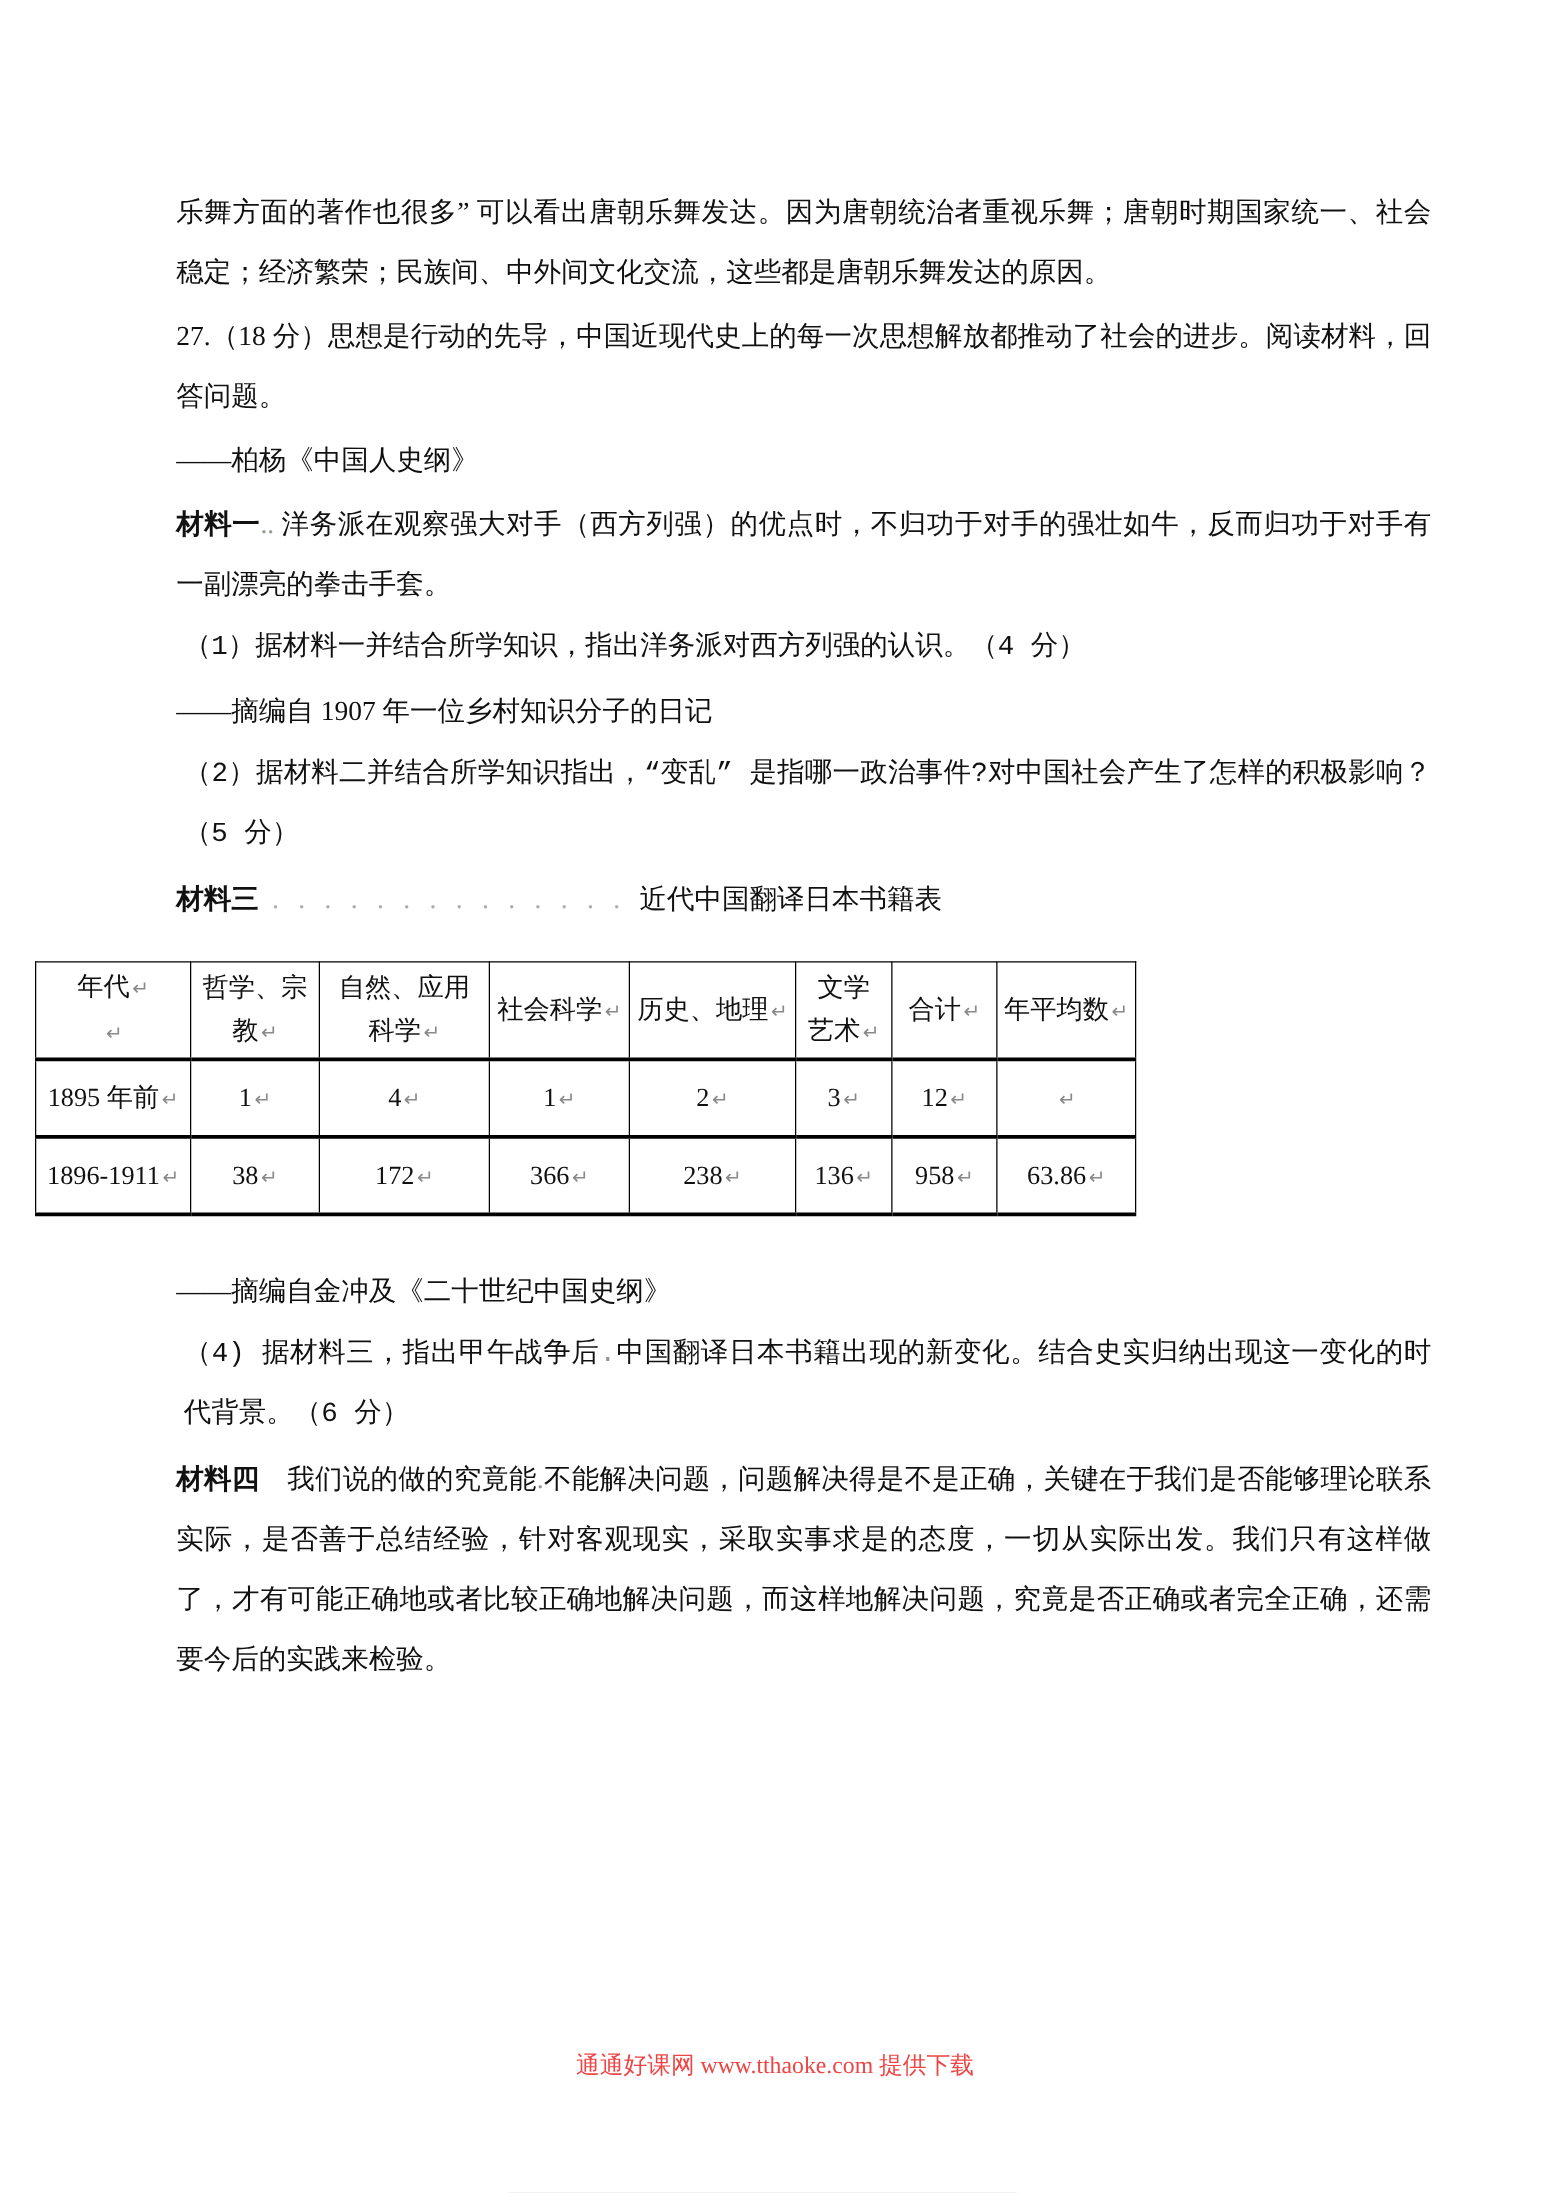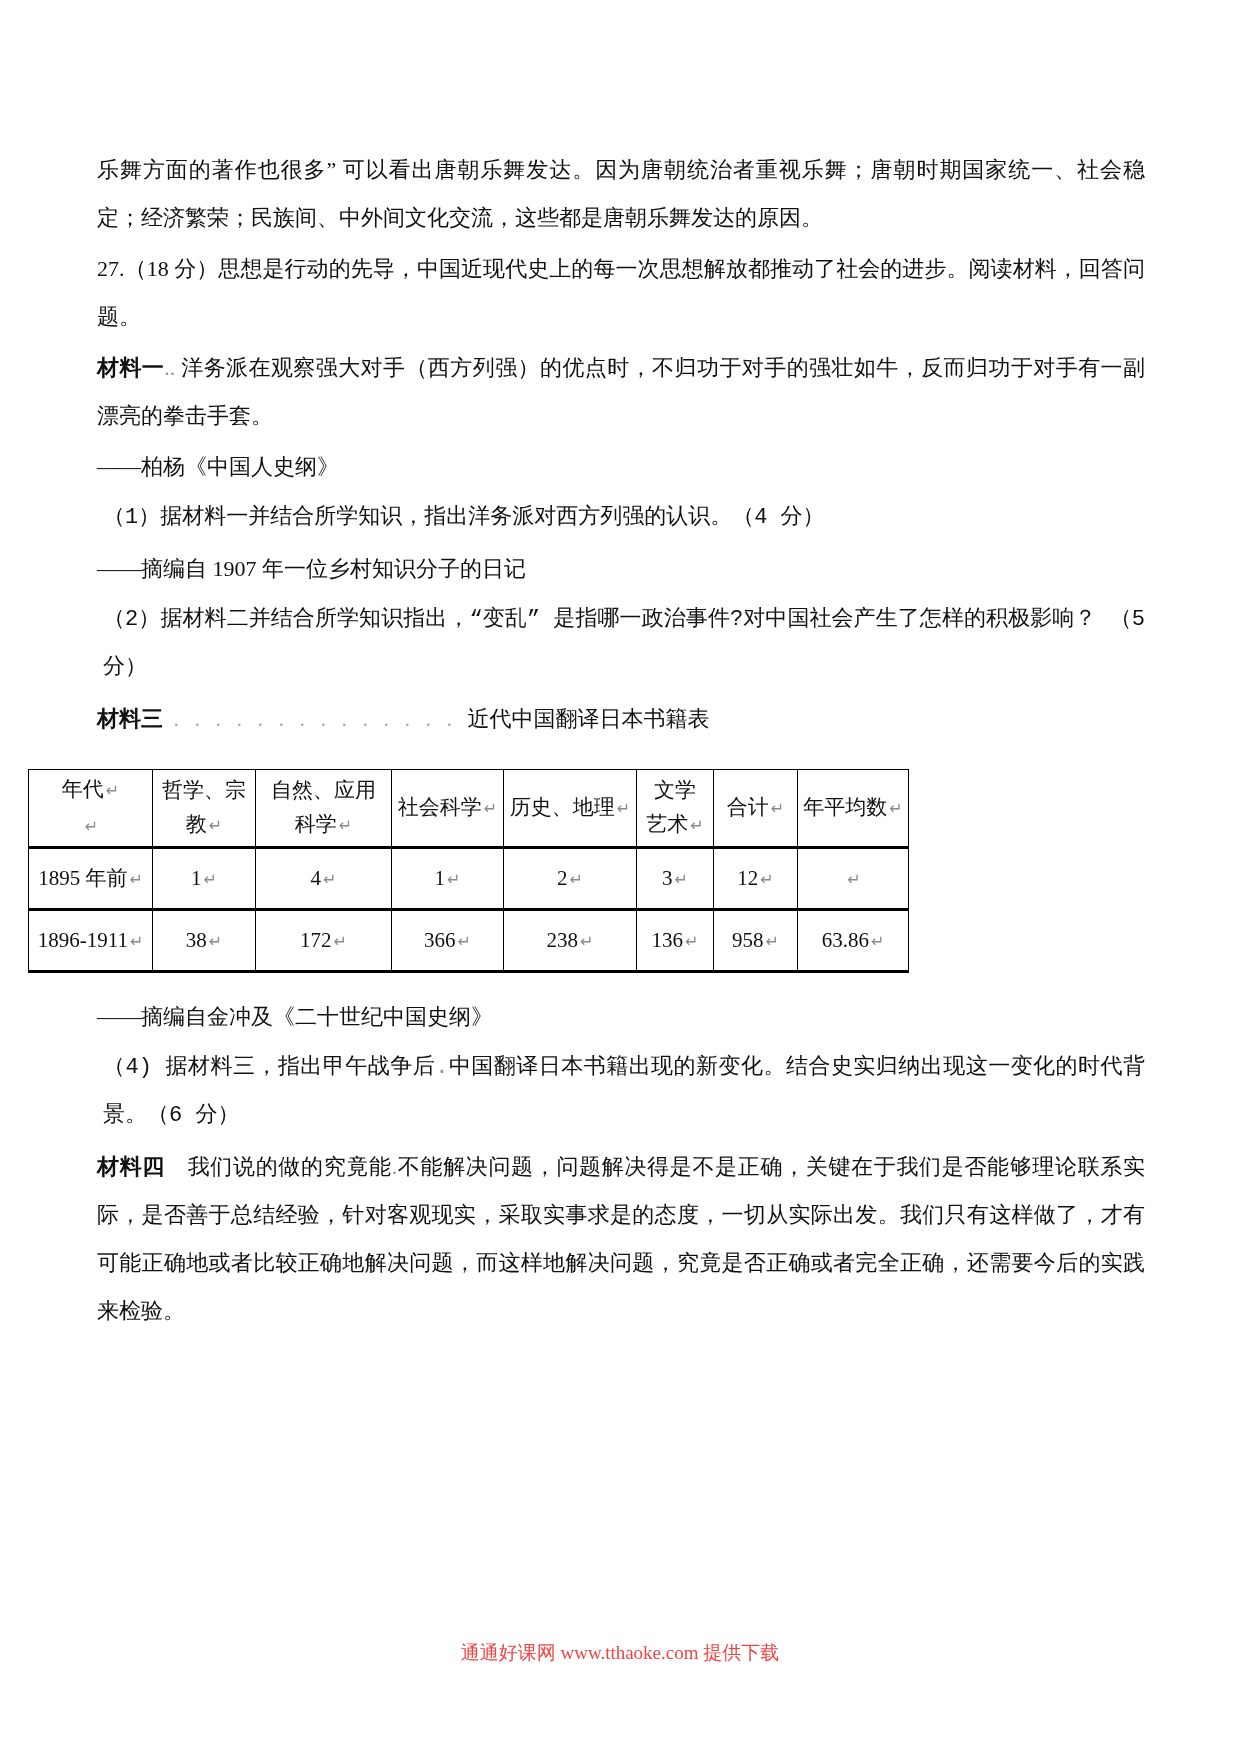--- a/index.html
+++ b/index.html
@@ -8,40 +8,41 @@
     width: 1240px;
     height: 1754px;
     margin: 0 auto;
     background: #ffffff;
     font-family: "Liberation Serif", "DejaVu Serif", serif;
     color: #111111;
     overflow: hidden;
   }
   .content {
     padding: 0 95px 0 97px;
+    margin-left: 44px;
   }
   .content.top { padding-top: 146px; }
   .para {
     font-size: 22px;
     line-height: 48px;
     text-align: justify;
     text-justify: inter-ideograph;
     margin: 0 0 3px 0;
     word-break: break-all;
   }
   .para.indent { padding-left: 6px; font-family: Liberation Mono, monospace; }
   .b { font-weight: bold; }
   .g { color: #8f9a8f; }
   .dots { color: #aaaaaa; letter-spacing: 5px; }
 
   table.jp-books {
     border-collapse: collapse;
     table-layout: fixed;
     width: 880px;
-    margin: 26px 0 20px 28px;
+    margin: 26px 0 36px 28px;
     font-size: 21px;
     color: #111111;
   }
   table.jp-books th, table.jp-books td {
     border-left: 1.5px solid #000;
     border-right: 1.5px solid #000;
     border-top: 3px solid #000;
     border-bottom: 3px solid #000;
     text-align: center;
     vertical-align: middle;
@@ -71,22 +72,22 @@
   }
 </style>
 </head>
 <body>
 
 <div class="page">
 
   <div class="content top" id="paras-top">
       <div class="para"><span>乐舞方面的著作也很多” 可以看出唐朝乐舞发达。因为唐朝统治者重视乐舞；唐朝时期国家统一、社会稳定；经济繁荣；民族间、中外间文化交流，这些都是唐朝乐舞发达的原因。</span></div>
       <div class="para"><span>27.（18 分）思想是行动的先导，中国近现代史上的每一次思想解放都推动了社会的进步。阅读材料，回答问题。</span></div>
+      <div class="para"><span>——柏杨《中国人史纲》</span></div>
       <div class="para"><span class="b">材料一</span><span class="g">..</span><span> 洋务派在观察强大对手（西方列强）的优点时，不归功于对手的强壮如牛，反而归功于对手有一副漂亮的拳击手套。</span></div>
-      <div class="para"><span>——柏杨《中国人史纲》</span></div>
       <div class="para indent"><span>（1）据材料一并结合所学知识，指出洋务派对西方列强的认识。（4 分）</span></div>
       <div class="para"><span>——摘编自 1907 年一位乡村知识分子的日记</span></div>
       <div class="para indent"><span>（2）据材料二并结合所学知识指出，“变乱” 是指哪一政治事件?对中国社会产生了怎样的积极影响？ （5 分）</span></div>
       <div class="para"><span class="b">材料三</span><span class="dots"> . . . . . . . . . . . . . . </span><span>近代中国翻译日本书籍表</span></div>
     </div>
 
   <table class="jp-books">
     <colgroup id="table-cols">
         <col style="width: 124px;">
         <col style="width: 103px;">

